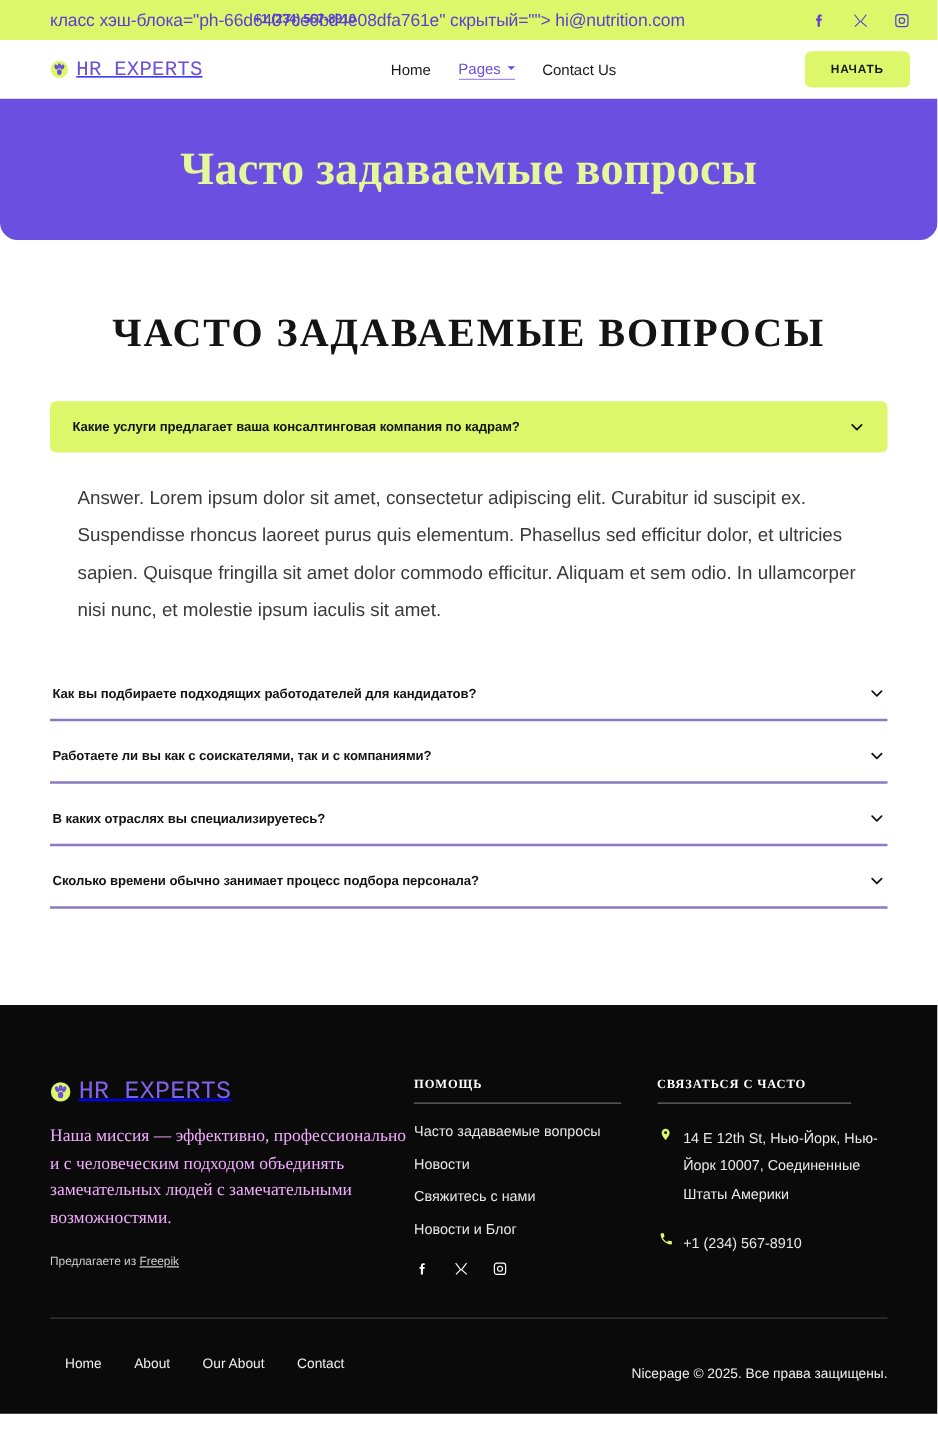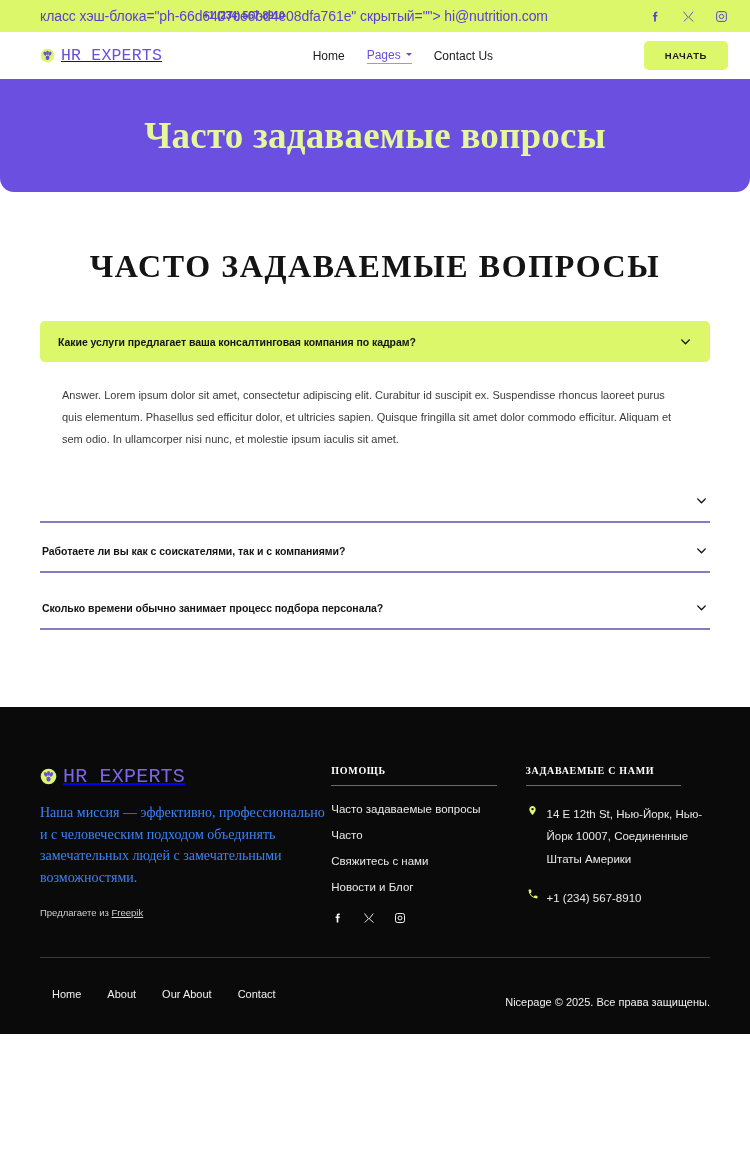--- a/index.html
+++ b/index.html
@@ -172,21 +172,21 @@
     width: 13px; height: 13px;
     display: inline-flex; align-items: center; justify-content: center;
     color: #141414;
     flex: 0 0 auto;
   }
   .chev svg { display: block; }
   .acc-body {
     padding: 22px 22px 30px 22px;
   }
   .acc-body p {
-    font-size: 11px;
+    font-size: 15px;
     line-height: 2.0;
     color: #3a3a3a;
   }
   .acc-gap { height: 7px; }
 
   
   .footer {
     background: #0a0a0a;
     padding: 58px 40px 0;
     color: #ffffff;
@@ -200,21 +200,21 @@
   .fc-contact { width: 190px; }
 
   .footer-brand { display: flex; align-items: center; gap: 6px; margin-bottom: 14px; }
   .footer-brand .brand-name { font-size: 20px; color: #7f63e8; }
   .footer-brand .brand-mark { width: 17px; height: 17px; }
 
   .mission {
     font-family: "Liberation Serif", serif;
     font-size: 14px;
     line-height: 1.55;
-    color: #3b82f6;
+    color: #f0abfc;
     margin-bottom: 18px;
   }
   .credit { font-size: 9.5px; color: #cfcfcf; }
   .credit a { color: #cfcfcf; text-decoration: underline; }
 
   .fh {
     font-family: "Liberation Serif", serif;
     font-size: 10px;
     font-weight: 700;
     letter-spacing: 0.7px;
@@ -346,20 +346,21 @@
           </svg>
       </span>
     </div>
     <div class="acc-body">
       <p>Answer. Lorem ipsum dolor sit amet, consectetur adipiscing elit. Curabitur id suscipit ex. Suspendisse rhoncus laoreet purus quis elementum. Phasellus sed efficitur dolor, et ultricies sapien. Quisque fringilla sit amet dolor commodo efficitur. Aliquam et sem odio. In ullamcorper nisi nunc, et molestie ipsum iaculis sit amet.</p>
     </div>
   </div>
 
   <div class="acc-item">
     <div class="acc-head closed">
+      <span class="acc-q">Как вы подбираете подходящих работодателей для кандидатов?</span>
       <span class="chev">
         <svg width="13" height="13" viewBox="0 0 24 24" fill="none" stroke="currentColor" stroke-width="2.6" stroke-linecap="round" stroke-linejoin="round">
             <polyline points="5 9 12 16 19 9"></polyline>
           </svg>
       </span>
     </div>
   </div>
   <div class="acc-gap"></div>
 
   <div class="acc-item">
@@ -367,20 +368,30 @@
       <span class="acc-q">Работаете ли вы как с соискателями, так и с компаниями?</span>
       <span class="chev">
         <svg width="13" height="13" viewBox="0 0 24 24" fill="none" stroke="currentColor" stroke-width="2.6" stroke-linecap="round" stroke-linejoin="round">
             <polyline points="5 9 12 16 19 9"></polyline>
           </svg>
       </span>
     </div>
   </div>
   <div class="acc-gap"></div>
 
+  <div class="acc-item">
+    <div class="acc-head closed">
+      <span class="acc-q">В каких отраслях вы специализируетесь?</span>
+      <span class="chev">
+        <svg width="13" height="13" viewBox="0 0 24 24" fill="none" stroke="currentColor" stroke-width="2.6" stroke-linecap="round" stroke-linejoin="round">
+            <polyline points="5 9 12 16 19 9"></polyline>
+          </svg>
+      </span>
+    </div>
+  </div>
   <div class="acc-gap"></div>
 
   <div class="acc-item">
     <div class="acc-head closed">
       <span class="acc-q">Сколько времени обычно занимает процесс подбора персонала?</span>
       <span class="chev">
         <svg width="13" height="13" viewBox="0 0 24 24" fill="none" stroke="currentColor" stroke-width="2.6" stroke-linecap="round" stroke-linejoin="round">
             <polyline points="5 9 12 16 19 9"></polyline>
           </svg>
       </span>
@@ -410,21 +421,21 @@
       </a>
       <p class="mission">Наша миссия — эффективно, профессионально и с человеческим подходом объединять замечательных людей с замечательными возможностями.</p>
       <div class="credit">
         <span>Предлагаете из </span><a href="#">Freepik</a>
       </div>
     </div>
 
     <div class="fc-help">
       <span class="fh">ПОМОЩЬ</span>
       <a href="#" class="flink">Часто задаваемые вопросы</a>
-      <a href="#" class="flink">Часто</a>
+      <a href="#" class="flink">Новости</a>
       <a href="#" class="flink">Свяжитесь с нами</a>
       <a href="#" class="flink">Новости и Блог</a>
       <div class="footer-social">
         <a href="#" class="sicon">
           <svg width="12" height="12" viewBox="0 0 24 24" fill="currentColor">
               <path d="M15.5 3h-2.6C10.7 3 9.4 4.5 9.4 6.8V9H7.2v3h2.2v9h3.3v-9h2.5l.4-3h-2.9V7.1c0-.8.2-1.3 1.4-1.3h1.4V3z"></path>
             </svg>
         </a>
         <a href="#" class="sicon">
           <svg width="12" height="12" viewBox="0 0 24 24" fill="none" stroke="currentColor" stroke-width="1.8">
@@ -434,21 +445,21 @@
         <a href="#" class="sicon">
           <svg width="12" height="12" viewBox="0 0 24 24" fill="none" stroke="currentColor" stroke-width="1.9">
               <rect x="3" y="3" width="18" height="18" rx="4"></rect>
               <circle cx="12" cy="12" r="4"></circle>
             </svg>
         </a>
       </div>
     </div>
 
     <div class="fc-contact">
-      <span class="fh">ЗАДАВАЕМЫЕ С НАМИ</span>
+      <span class="fh">СВЯЗАТЬСЯ С ЧАСТО</span>
 
       <div class="crow">
         <span class="ci">
           <svg width="11" height="13" viewBox="0 0 24 24" fill="currentColor">
               <path d="M12 2C8.1 2 5 5.1 5 9c0 5.2 7 13 7 13s7-7.8 7-13c0-3.9-3.1-7-7-7zm0 9.5A2.5 2.5 0 1 1 12 6.5a2.5 2.5 0 0 1 0 5z"></path>
             </svg>
         </span>
         <span class="ctext">14 E 12th St, Нью-Йорк, Нью-Йорк 10007, Соединенные Штаты Америки</span>
       </div>
 

